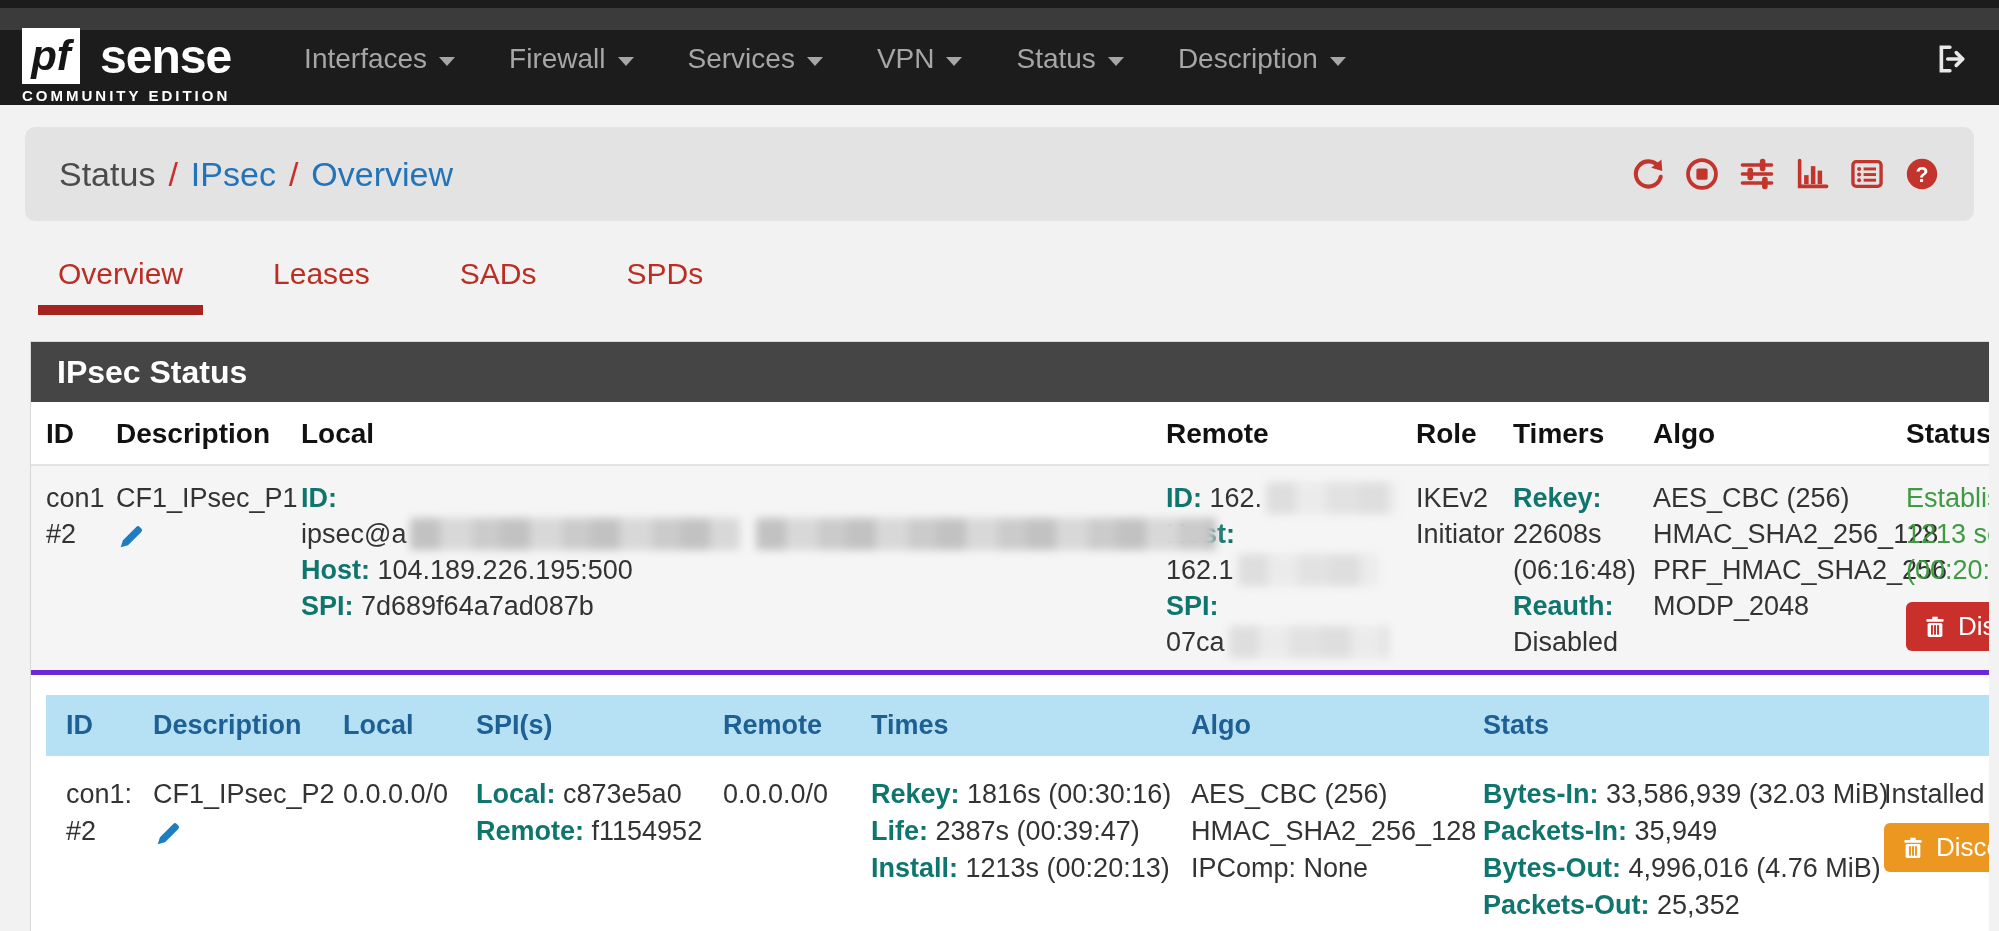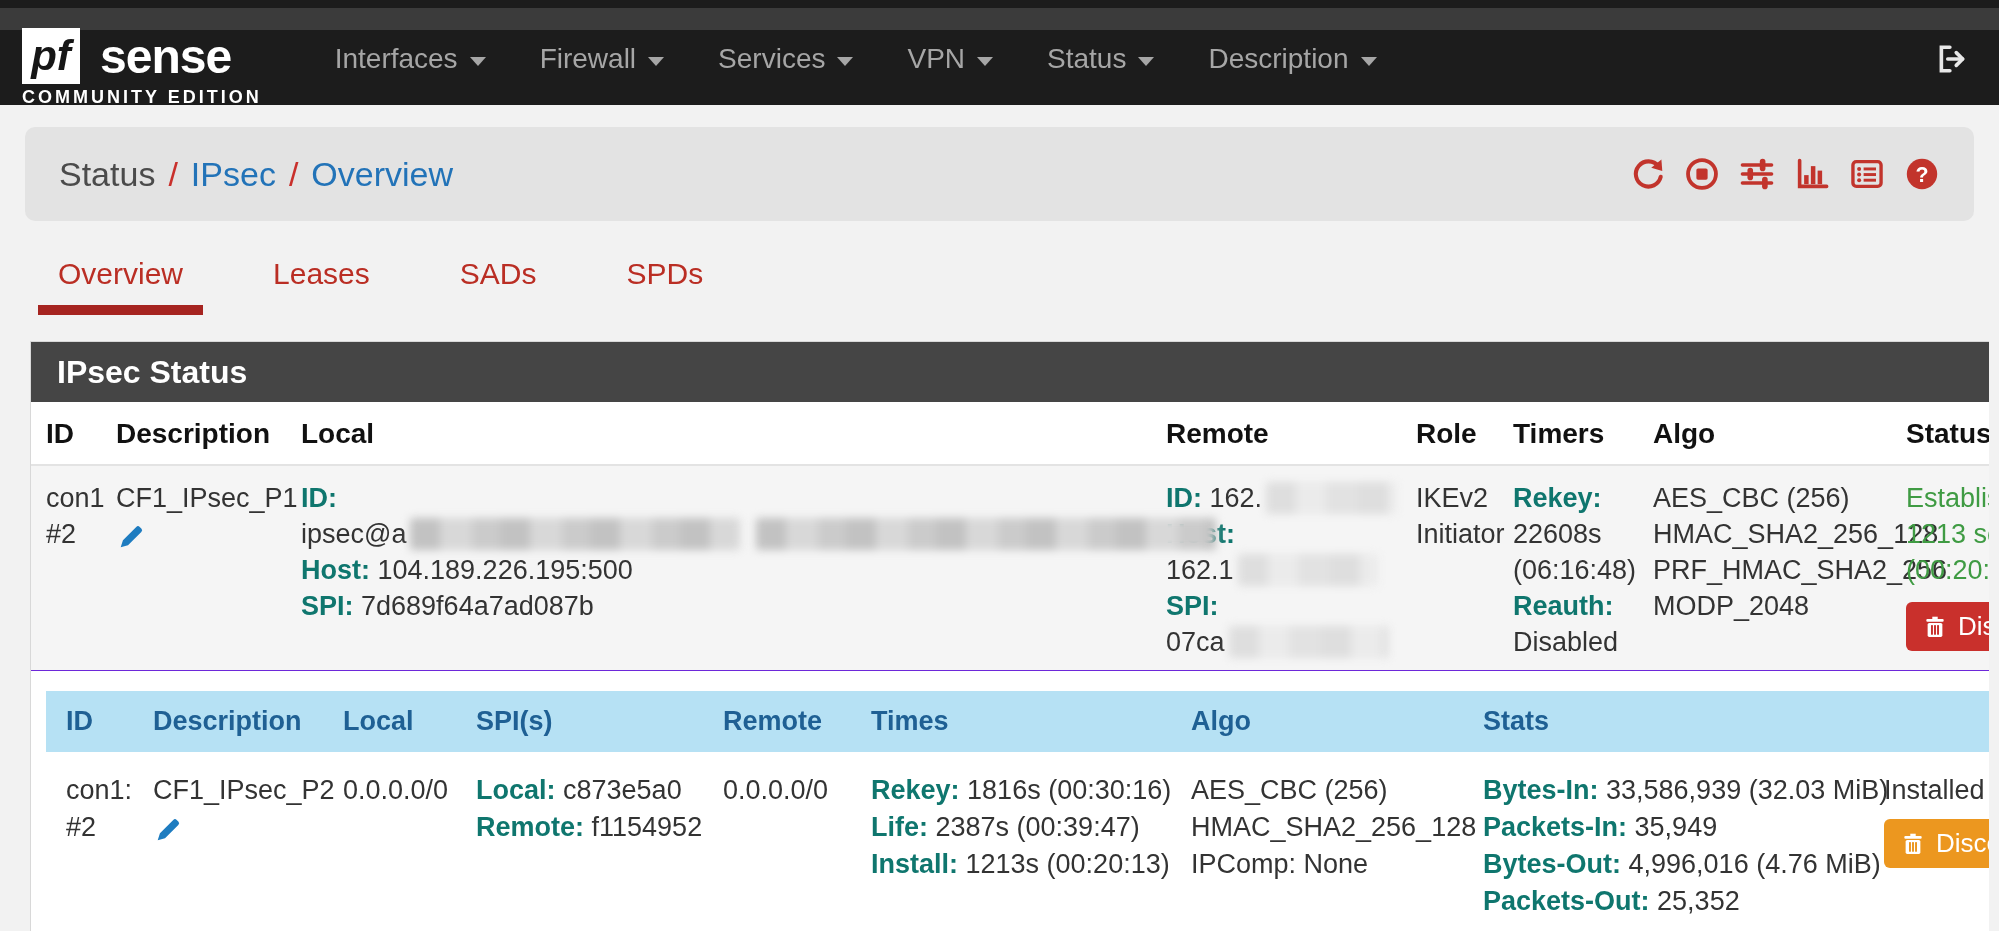--- a/index.html
+++ b/index.html
@@ -12,21 +12,21 @@
   }
 
   
   .navbar { height:105px; background:#1c1c1c; position:relative; }
   .navbar-strip { position:absolute; top:8px; left:0; right:0; height:22px; background:#3b3b3b; }
   .navbar-inner { position:relative; display:flex; align-items:flex-start; height:100%; padding:28px 30px 0 22px; }
   .logo { display:flex; flex-direction:column; margin-right:46px; cursor:pointer; }
   .logo-row { display:flex; align-items:center; }
   .logo-square { width:58px; height:56px; background:#fff; border-radius:0; color:#161616; font-weight:bold; font-style:italic; font-size:42px; display:flex; align-items:center; justify-content:center; }
   .logo-sense { color:#fff; font-size:48px; font-weight:bold; letter-spacing:-1px; margin-left:20px; }
-  .logo-tag { color:#fff; font-size:18px; font-weight:bold; letter-spacing:3px; margin-top:3px; }
+  .logo-tag { color:#fff; font-size:15px; font-weight:bold; letter-spacing:3px; margin-top:3px; }
   .nav-menus { display:flex; align-items:center; height:62px; }
   .nav-item { display:flex; align-items:center; color:#a6a6a6; font-size:28px; padding:0 27px; height:100%; cursor:pointer; white-space:nowrap; }
   .caret { width:0; height:0; border-left:8px solid transparent; border-right:8px solid transparent; border-top:9px solid #a6a6a6; margin-left:12px; margin-top:4px; }
   .signout { margin-left:auto; height:62px; display:flex; align-items:center; cursor:pointer; }
 
   
   .breadcrumb { margin:22px 25px 0 25px; background:#e3e3e3; border-radius:10px; height:94px; display:flex; align-items:center; padding:0 34px; }
   .bc-title { font-size:34px; color:#4b4b4b; display:flex; align-items:center; }
   .bc-sep { color:#c9302c; margin:0 13px; }
   .bc-link { color:#2273b8; cursor:pointer; }
@@ -38,21 +38,21 @@
   .tab { font-size:30px; color:#ba2e24; margin-right:50px; padding:0 20px 24px 20px; position:relative; cursor:pointer; }
   .tab.active::after { content:''; position:absolute; left:0; right:0; bottom:0; height:10px; background:#a62420; }
 
   
   .panel { margin:26px 0 0 30px; width:1959px; overflow:hidden; background:#fff; border:1px solid #d8d8d8; border-right:none; }
   .panel-header { height:60px; background:#454545; color:#fff; font-weight:bold; font-size:32px; line-height:60px; padding-left:26px; }
 
   table { border-collapse:collapse; table-layout:fixed; }
   .main-table { width:2150px; }
   .main-table th { text-align:left; font-size:28px; color:#111; padding:16px 0 14px 15px; border-bottom:2px solid #e3e3e3; white-space:nowrap; }
-  .main-table td { background:#f5f5f5; vertical-align:top; font-size:27px; line-height:36px; padding:14px 0 10px 15px; border-bottom:1px solid #6d28d9; white-space:nowrap; }
+  .main-table td { background:#f5f5f5; vertical-align:top; font-size:27px; line-height:36px; padding:14px 0 10px 15px; border-bottom:5px solid #6d28d9; white-space:nowrap; }
   b { color:#0f766e; }
 
   .redact { display:inline-block; vertical-align:-7px; height:32px; border-radius:3px;
     background:repeating-linear-gradient(90deg,#c2c2c2 0 30px,#d8d8d8 30px 62px,#cbcbcb 62px 90px);
     filter:blur(4px); }
   .redact.light { background:repeating-linear-gradient(90deg,#dedede 0 30px,#ebebeb 30px 60px,#e2e2e2 60px 92px); }
 
   .status-green { color:#3f9b43; }
 
   .btn { display:inline-flex; align-items:center; gap:10px; color:#fff; font-size:26px; padding:9px 16px; border-radius:6px; border:none; white-space:nowrap; cursor:pointer; font-family:inherit; }

